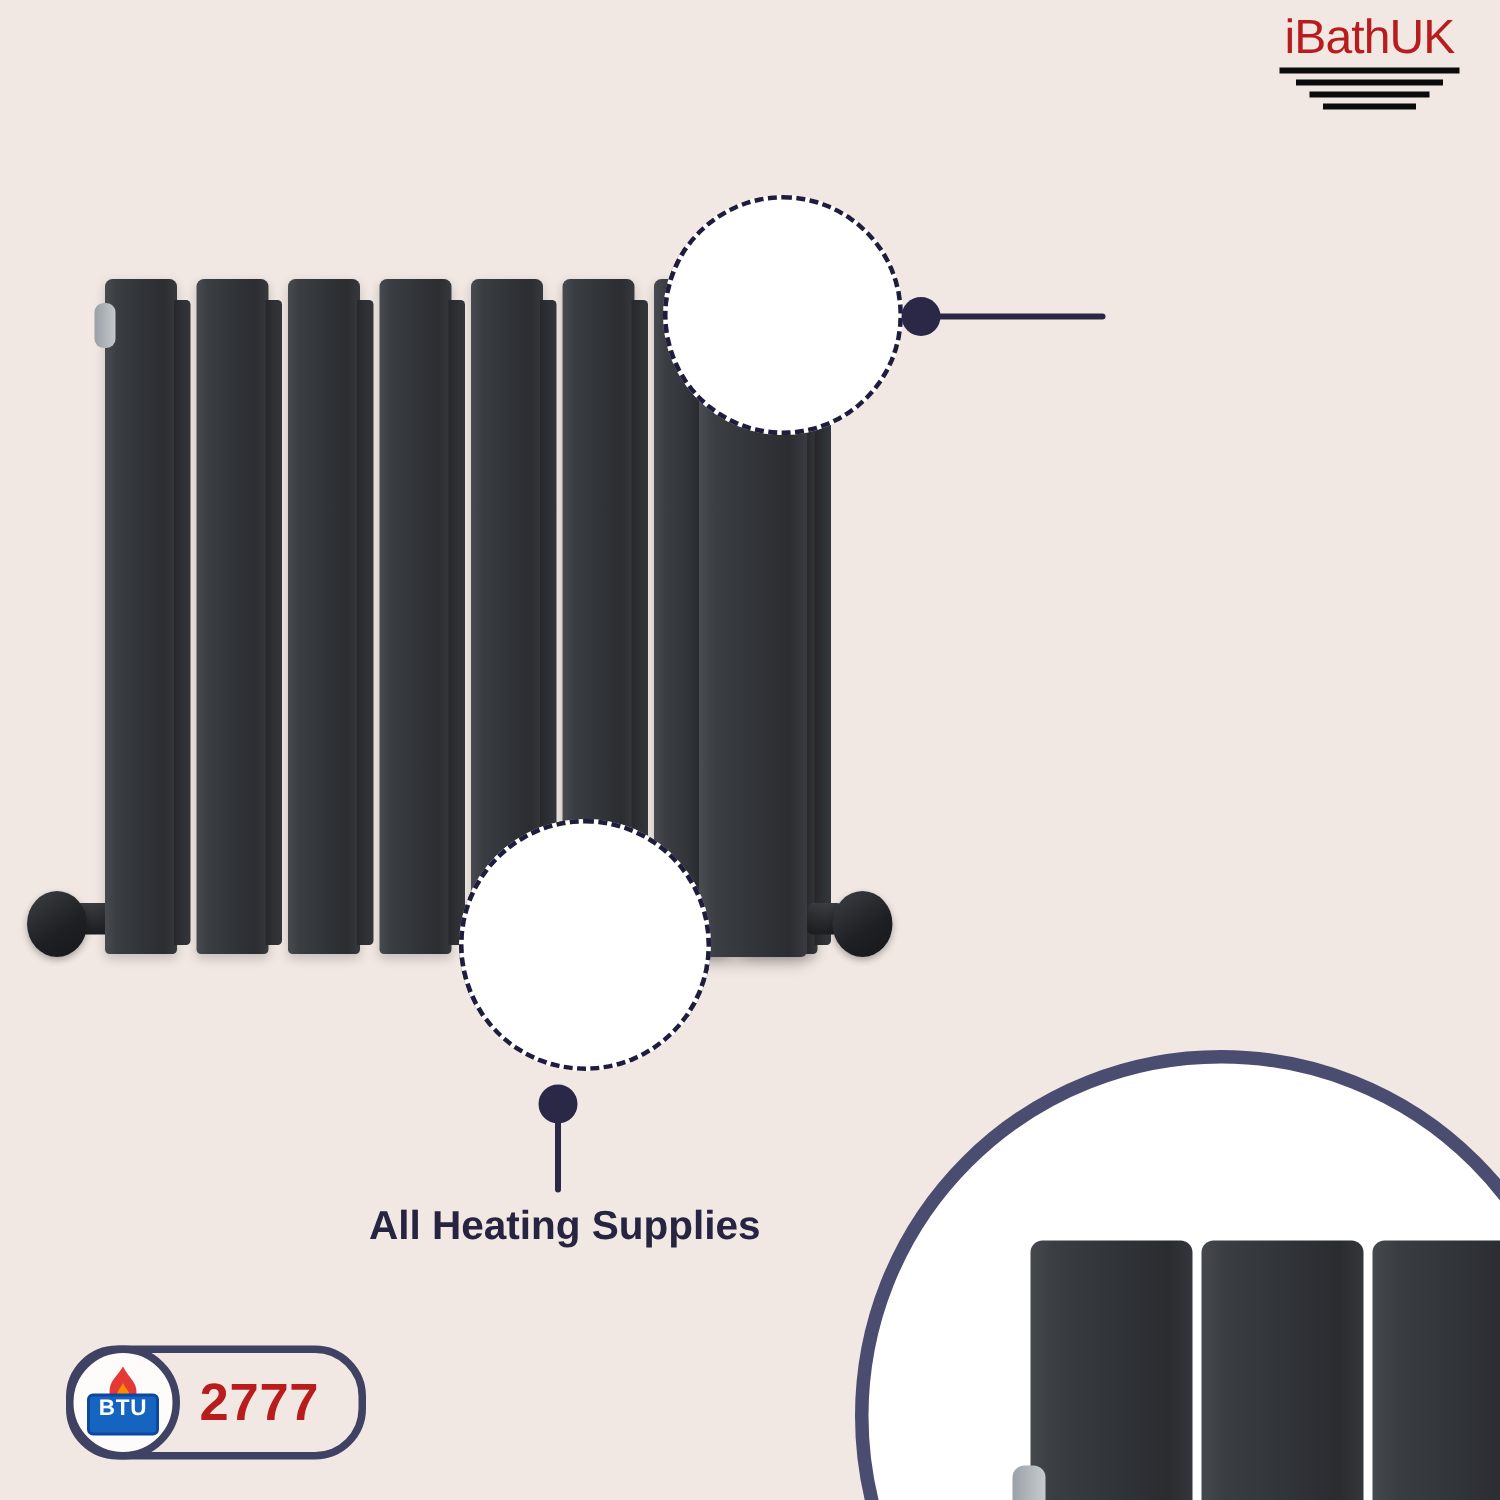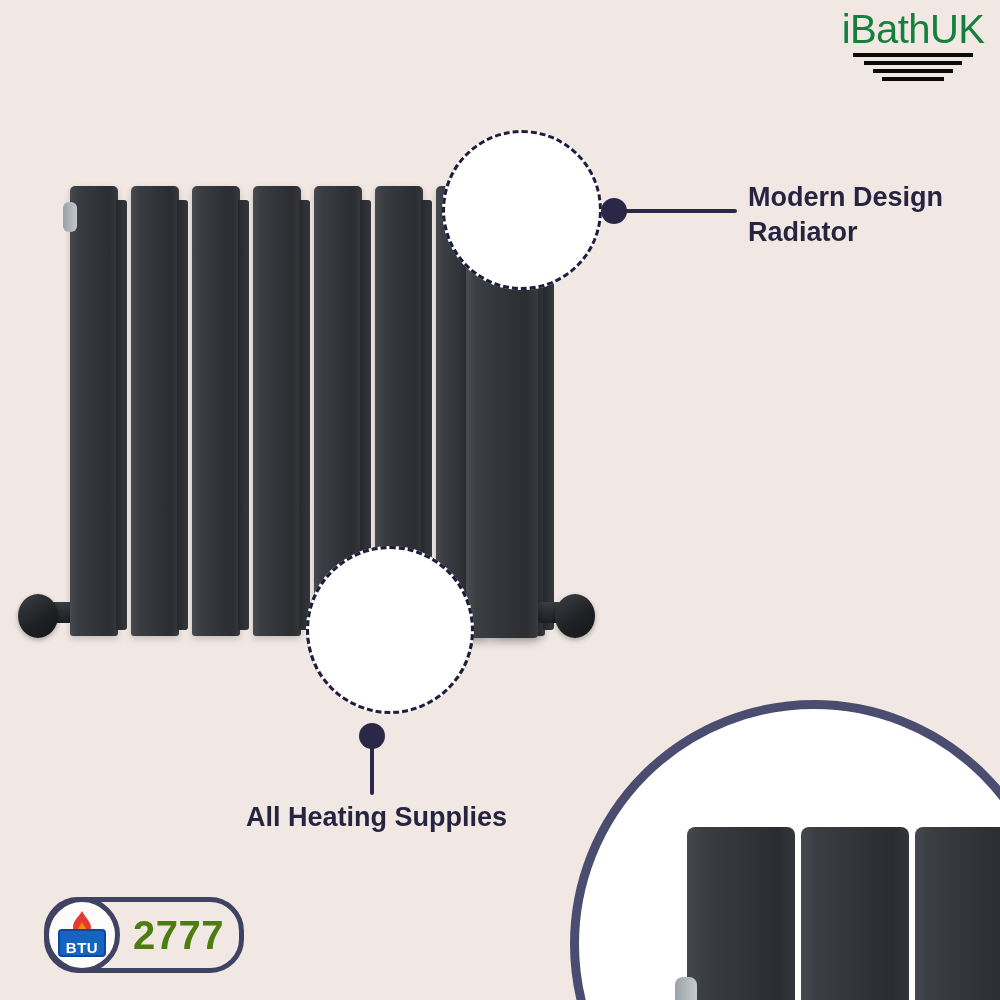--- a/index.html
+++ b/index.html
@@ -18,21 +18,21 @@
     font-family:"Liberation Sans", sans-serif;
     font-weight:bold;font-size:61px;letter-spacing:0.5px;
     color:#262440;line-height:1;
     transform:scaleX(0.80);transform-origin:left center;
     white-space:nowrap;
   }
 
   .logo{position:absolute;right:14px;top:8px;width:146px;text-align:center;}
   .logo-text{
     font-family:"Liberation Sans", sans-serif;
-    font-size:40px;font-weight:normal;color:#15803d;letter-spacing:-0.6px;line-height:1.05;
+    font-size:32px;font-weight:normal;color:#b91c1c;letter-spacing:-0.6px;line-height:1.05;
   }
   .logo-lines{margin-top:3px;display:flex;flex-direction:column;align-items:center;gap:4px;}
   .logo-lines i{display:block;background:#0b0b0b;height:4px;border-radius:0;}
   .logo-lines i:nth-child(1){width:120px;}
   .logo-lines i:nth-child(2){width:98px;}
   .logo-lines i:nth-child(3){width:80px;}
   .logo-lines i:nth-child(4){width:62px;}
 
   
   .radiator{position:absolute;left:70px;top:186px;width:500px;height:452px;}
@@ -112,31 +112,31 @@
     display:flex;align-items:center;
   }
   .btu-icon{
     position:absolute;left:-5px;top:-5px;width:66px;height:66px;border-radius:50%;
     background:#fdfcfb;border:5px solid #3f4262;
     display:flex;align-items:flex-end;justify-content:center;
   }
   .btu-plate{
     position:relative;width:44px;height:24px;margin-bottom:11px;border-radius:4px;
     background:#1565c0;border:2px solid #0d47a1;
-    display:flex;align-items:flex-end;justify-content:center;
+    display:flex;align-items:flex-start;justify-content:center;
   }
   .btu-plate span{
     font-family:"Liberation Sans", sans-serif;
     font-size:15px;font-weight:bold;color:#ffffff;letter-spacing:0.5px;line-height:1;
   }
   .flame{position:absolute;left:50%;top:9px;transform:translateX(-50%);}
   .btu-value{
     position:absolute;left:84px;top:50%;transform:translateY(-50%);
     font-family:"Liberation Sans", sans-serif;
-    font-size:40px;font-weight:bold;color:#4d7c0f;letter-spacing:0.5px;line-height:1;
+    font-size:35px;font-weight:bold;color:#b91c1c;letter-spacing:0.5px;line-height:1;
   }
 </style>
 </head>
 <body>
 
 <div class="stage">
 
 
   <div class="logo">
     <div class="logo-text">iBathUK</div>
@@ -186,24 +186,20 @@
   <div class="mag-clip" style="left:306px;top:546px;width:168px;height:168px;">
     <div style="position:absolute;inset:0;background:#ffffff;"></div>
     <div class="zoom-panel" style="left:-36px;top:-34px;width:56px;height:166px;"></div>
     <div class="zoom-panel" style="left:36px;top:-34px;width:70px;height:172px;"></div>
     <div class="zoom-panel" style="left:122px;top:-34px;width:56px;height:166px;"></div>
   </div>
   <div class="mag" style="left:306px;top:546px;width:162px;height:162px;"></div>
 
   <div class="dot" style="left:601px;top:198px;"></div>
   <div class="lead-h" style="left:625px;top:209px;width:112px;"></div>
-  <div class="callout-text" style="left:748px;top:180px;width:250px;">
-    <div>Modern Design</div>
-    <div>Radiator</div>
-  </div>
 
   <div class="dot" style="left:359px;top:723px;"></div>
   <div class="lead-v" style="left:370px;top:745px;height:50px;"></div>
   <div class="callout-text center" style="left:246px;top:800px;width:330px;">
     <div>All Heating Supplies</div>
   </div>
 
   <div class="premium">
   </div>
 

